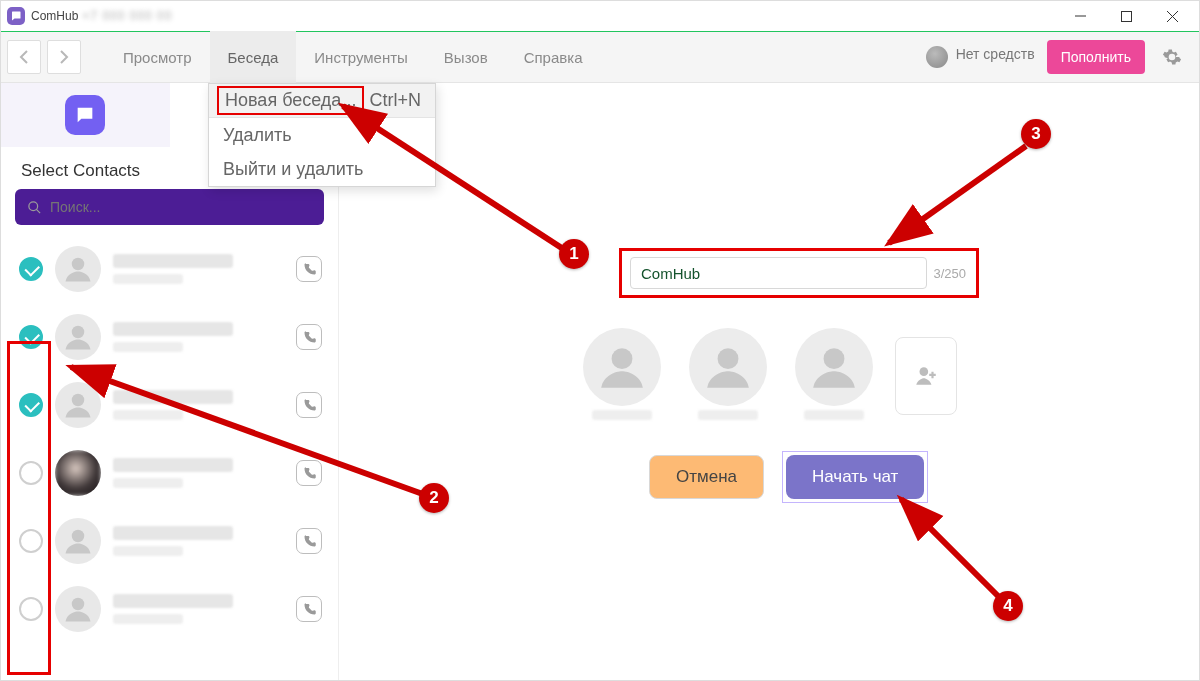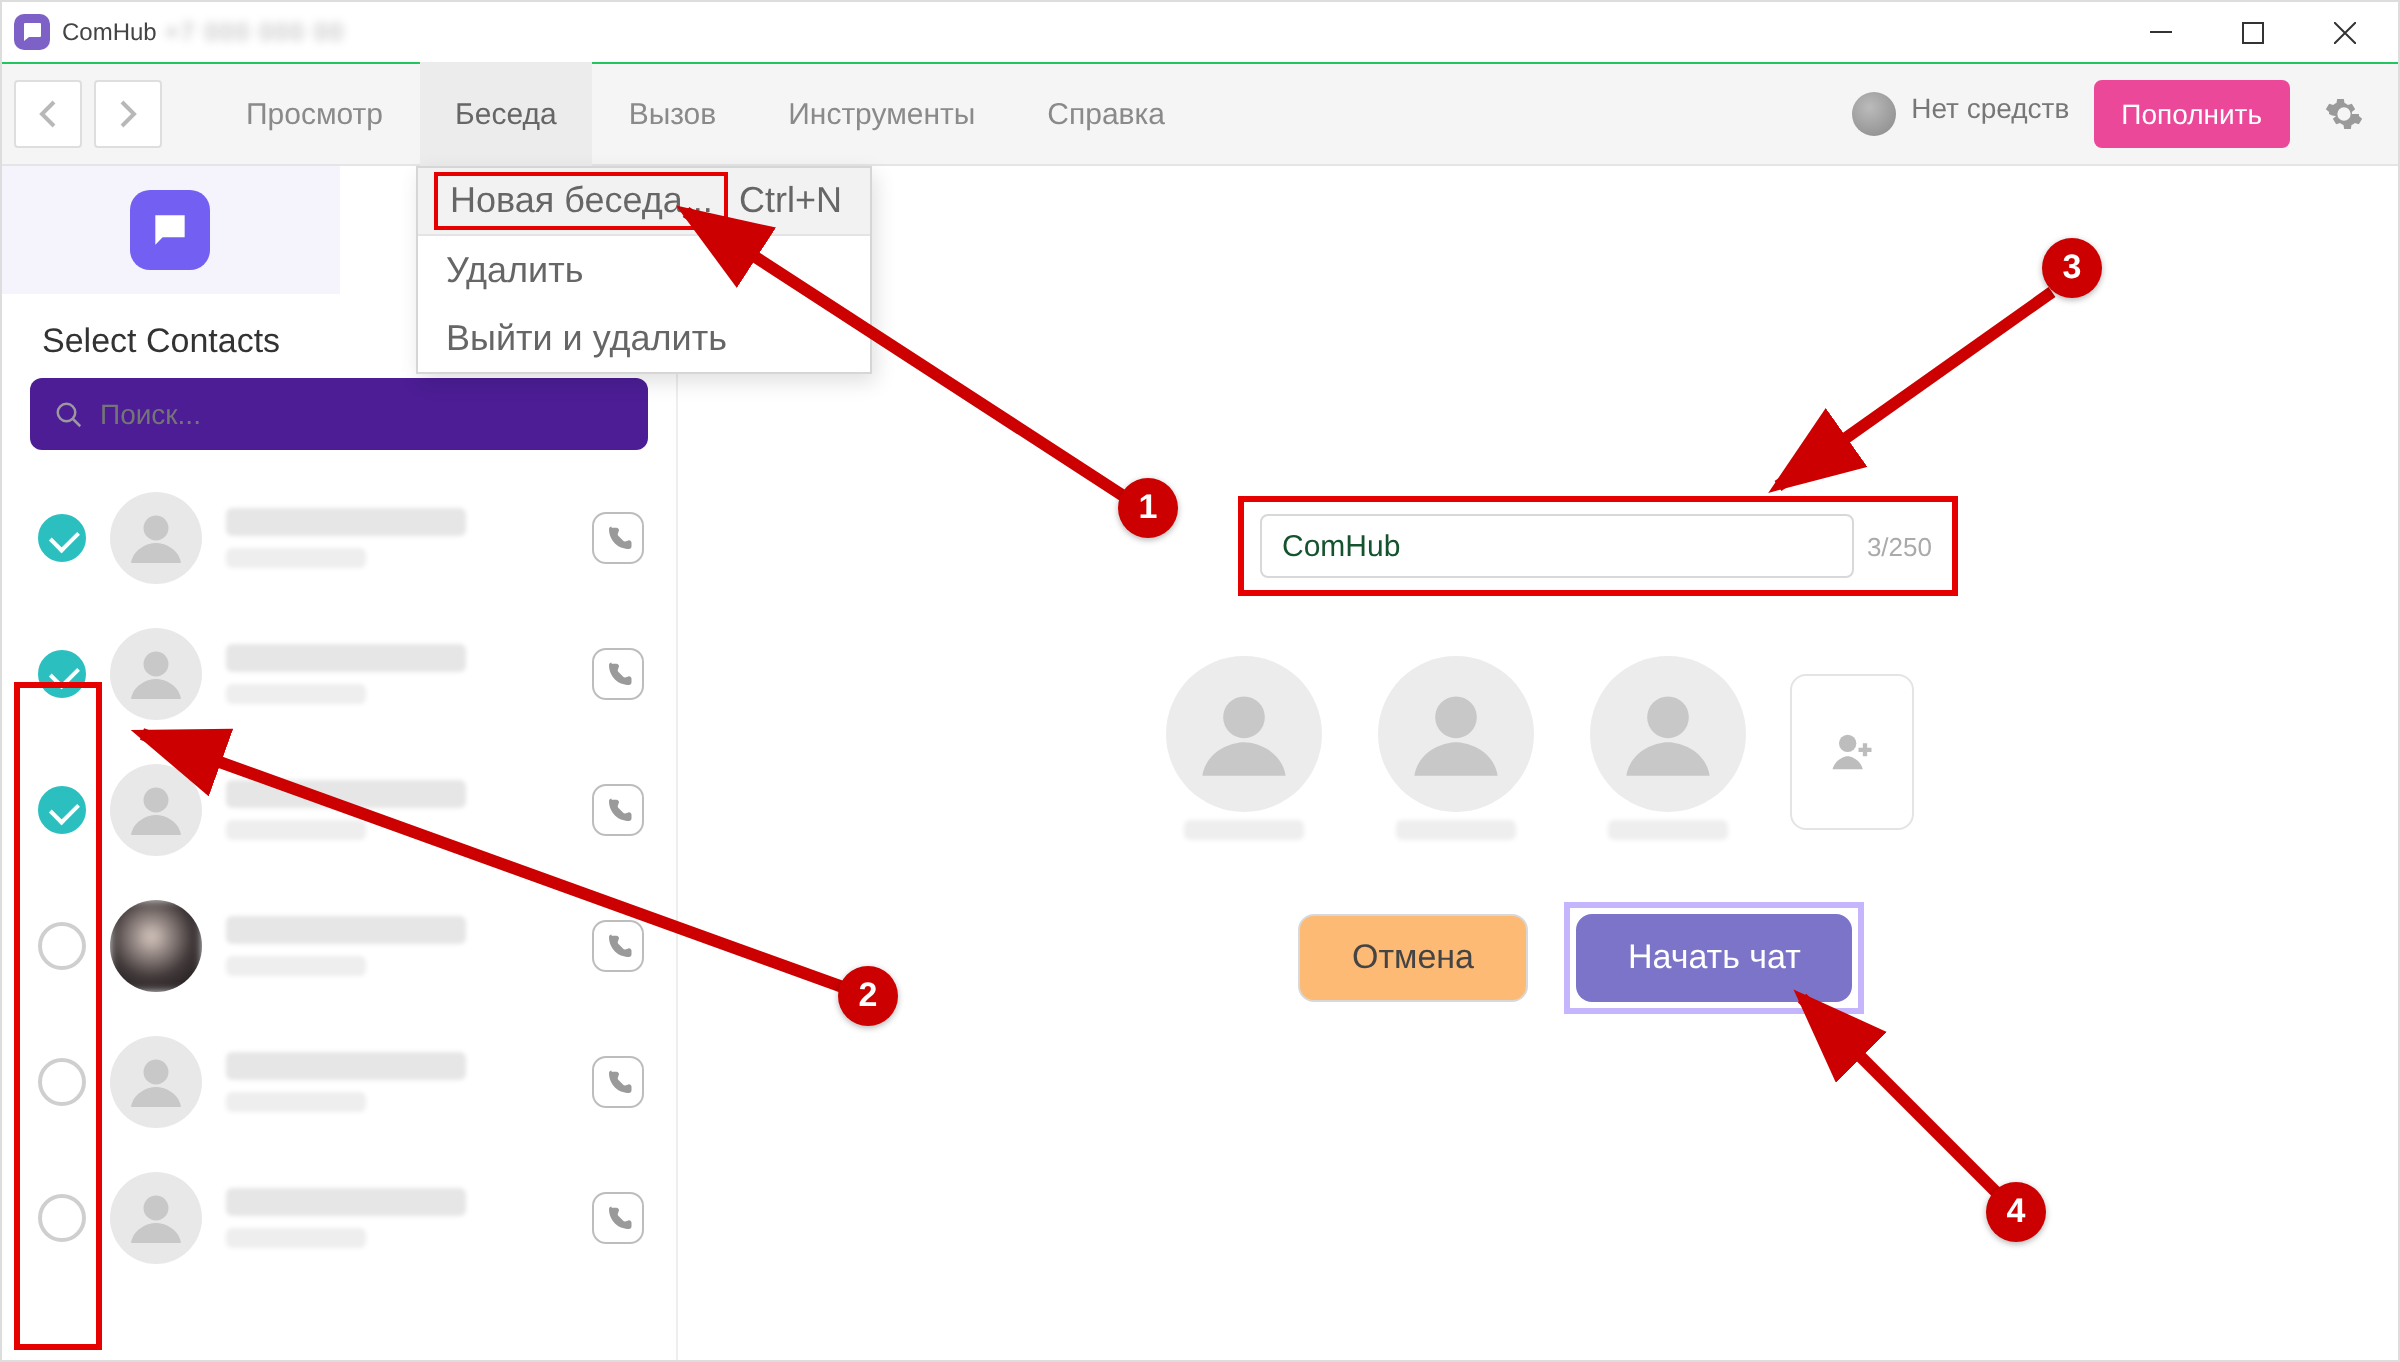--- a/index.html
+++ b/index.html
@@ -60,21 +60,21 @@
 
   .avrow { position: absolute; left: 238px; top: 245px; display: flex; gap: 16px; align-items: center; }
   .bigav { width: 90px; height: 95px; display:flex; flex-direction:column; align-items:center; gap:4px;}
   .bigav .circle { width: 78px; height: 78px; border-radius: 50%; background: #ececec; display:flex; align-items:center; justify-content:center;}
   .bigav .lbl { height: 10px; width: 60px; background: #eee; border-radius:3px; filter: blur(1px);}
   .addmore { width: 62px; height: 78px; border: 1px solid #e4e4e4; border-radius: 8px; display:flex; align-items:center; justify-content:center;}
 
   .actions { position: absolute; left: 310px; top: 368px; display:flex; gap: 18px; align-items:center;}
   .btn { height: 44px; padding: 0 26px; border-radius: 8px; font-size: 17px; display:flex; align-items:center; justify-content:center; }
   .btn.cancel { background: #fdba74; border: 1px solid #d8d8d8; color: #444; }
-  .startwrap { border: 3px solid #c4b5fd; padding: 3px; }
+  .startwrap { border: 1px solid #c4b5fd; padding: 3px; }
   .btn.start { background: #7b74c9; border: none; color: #fff; }
 
   
   .redbox { position: absolute; border: 3px solid #e60000; pointer-events: none; z-index: 40; }
   .badge { position: absolute; width: 30px; height: 30px; border-radius: 50%; background: #cc0000; color:#fff; display:flex; align-items:center; justify-content:center; font-size: 17px; font-weight:600; z-index: 50; box-shadow: 0 1px 3px rgba(0,0,0,0.3);}
   svg.arrow { position: absolute; z-index: 45; pointer-events:none; overflow: visible;}
   .blurred-photo { width:100%; height:100%; background: radial-gradient(circle at 45% 40%, #d9c9c1 0%, #3e3637 55%, #1b1517 100%); filter: blur(2px); }
 
   .psvg { fill: #c8c8c8; }
 </style>
@@ -115,22 +115,22 @@
         <path d="M8 1L2 7l6 6" fill="none" stroke="#b8b8b8" stroke-width="2"></path>
       </svg>
     </div>
   <div class="navarrow" style="margin-right:24px">
       <svg width="10" height="14">
         <path d="M2 1l6 6-6 6" fill="none" stroke="#b8b8b8" stroke-width="2"></path>
       </svg>
     </div>
   <div class="menuitem">Просмотр</div>
   <div class="menuitem active">Беседа</div>
+  <div class="menuitem">Инструменты</div>
   <div class="menuitem">Вызов</div>
-  <div class="menuitem">Инструменты</div>
   <div class="menuitem">Справка</div>
   <div class="spacer"></div>
   <div class="balance">
     <div class="avatar"></div>
     <span>Нет средств</span>
   </div>
   <button class="topup">Пополнить</button>
   <div class="gearbtn">
     <svg width="20" height="20" viewBox="0 0 24 24">
         <path fill="#9a9a9a" d="M12 8a4 4 0 1 0 0 8 4 4 0 0 0 0-8zm9 4a7 7 0 0 1-.1 1.2l2 1.6-2 3.4-2.4-.8a7 7 0 0 1-2 1.2l-.4 2.4h-4l-.4-2.4a7 7 0 0 1-2-1.2l-2.4.8-2-3.4 2-1.6A7 7 0 0 1 3 12a7 7 0 0 1 .1-1.2l-2-1.6 2-3.4 2.4.8a7 7 0 0 1 2-1.2L7.9 3h4l.4 2.4a7 7 0 0 1 2 1.2l2.4-.8 2 3.4-2 1.6c.1.4.1.8.1 1.2z"></path>

